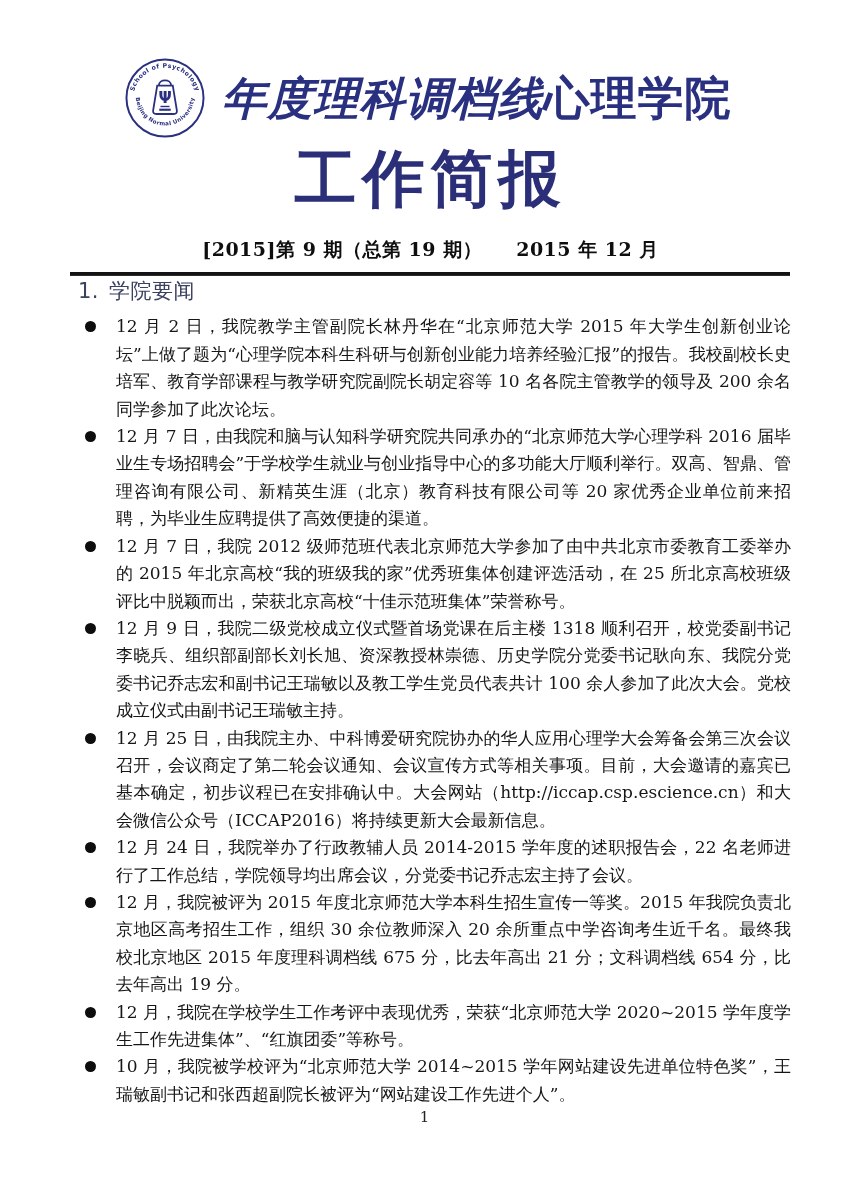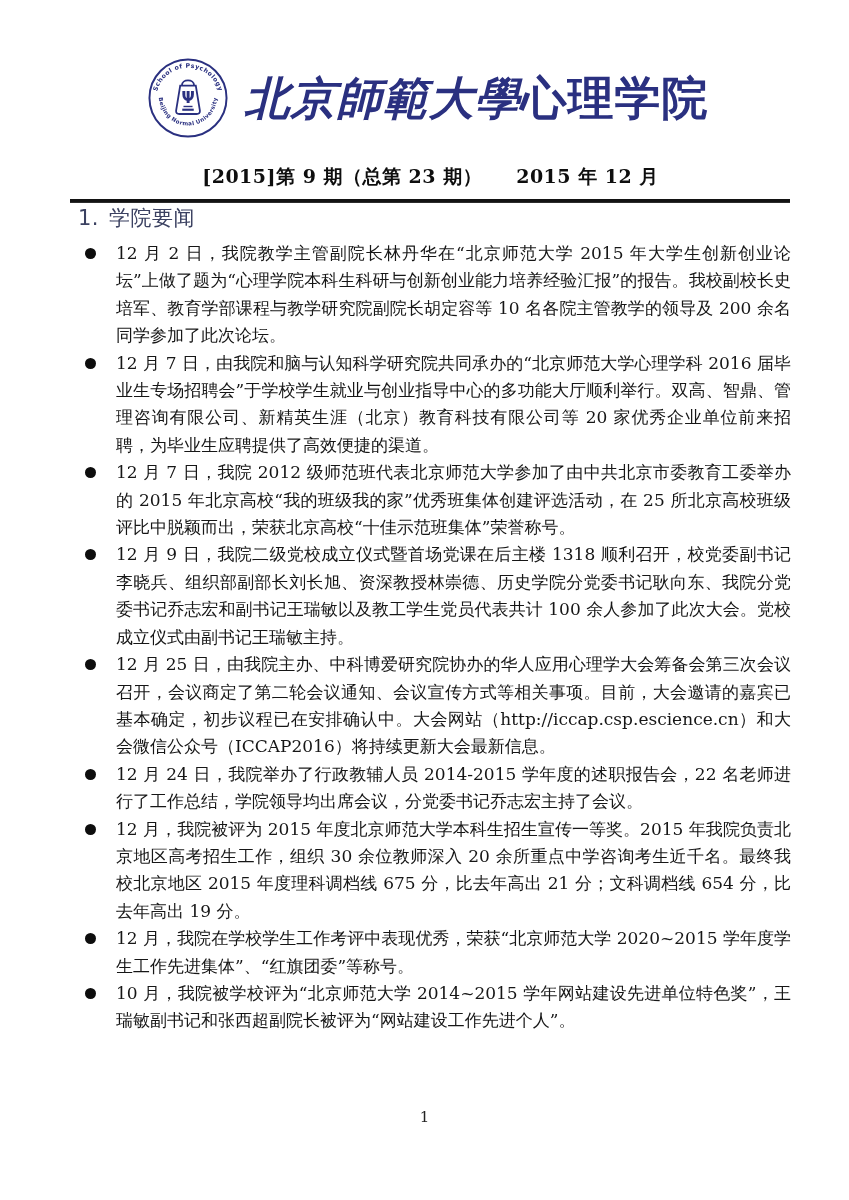--- a/index.html
+++ b/index.html
@@ -92,27 +92,28 @@
         <textPath xlink:href="#arcBot" href="#arcBot" startOffset="50%" text-anchor="middle">Beijing Normal University</textPath>
       </text>
 
       <path d="M 42.5,35 C 42.5,26.5 57.5,26.5 57.5,35" fill="none" stroke="#2a3080" stroke-width="2.2"></path>
       <path d="M 40.5,35 L 35.5,65.5 Q 35,69.5 39.5,69.5 L 60.5,69.5 Q 65,69.5 64.5,65.5 L 59.5,35 Z" fill="#ffffff" stroke="#2a3080" stroke-width="2.2"></path>
       <text x="50" y="56.5" text-anchor="middle" font-size="19" font-weight="bold" fill="#2a3080" font-family="DejaVu Sans, sans-serif">Ψ</text>
       <rect x="44.5" y="59.5" width="11" height="1.7" fill="#2a3080"></rect>
       <rect x="43" y="63" width="14" height="2.6" fill="#2a3080"></rect>
     </svg>
     <div class="orgname">
-      <span class="calli">北京師範大學</span><span class="boldpart">心理学院</span>
+      <span class="calli">年度理科调档线</span><span class="boldpart">心理学院</span>
     </div>
   </div>
 
+  <div class="doc-title">工作简报</div>
 
   <div class="issue-line">
-    <span>[2015]第 9 期（总第 23 期）</span><span class="gap"></span><span>2015 年 12 月</span>
+    <span>[2015]第 9 期（总第 19 期）</span><span class="gap"></span><span>2015 年 12 月</span>
   </div>
 
   <div class="rule"></div>
 
   <div class="section-heading">
     <span class="num">1.</span><span>学院要闻</span>
   </div>
 
   <ul class="news-list">
     <li><span class="dot"></span><span>12 月 2 日，我院教学主管副院长林丹华在“北京师范大学 2015 年大学生创新创业论坛”上做了题为“心理学院本科生科研与创新创业能力培养经验汇报”的报告。我校副校长史培军、教育学部课程与教学研究院副院长胡定容等 10 名各院主管教学的领导及 200 余名同学参加了此次论坛。</span></li>

